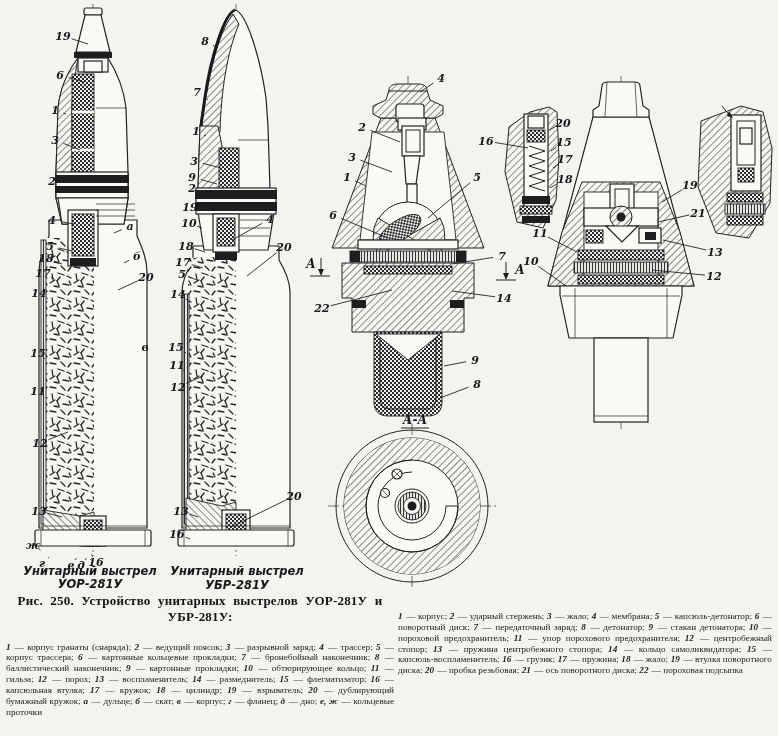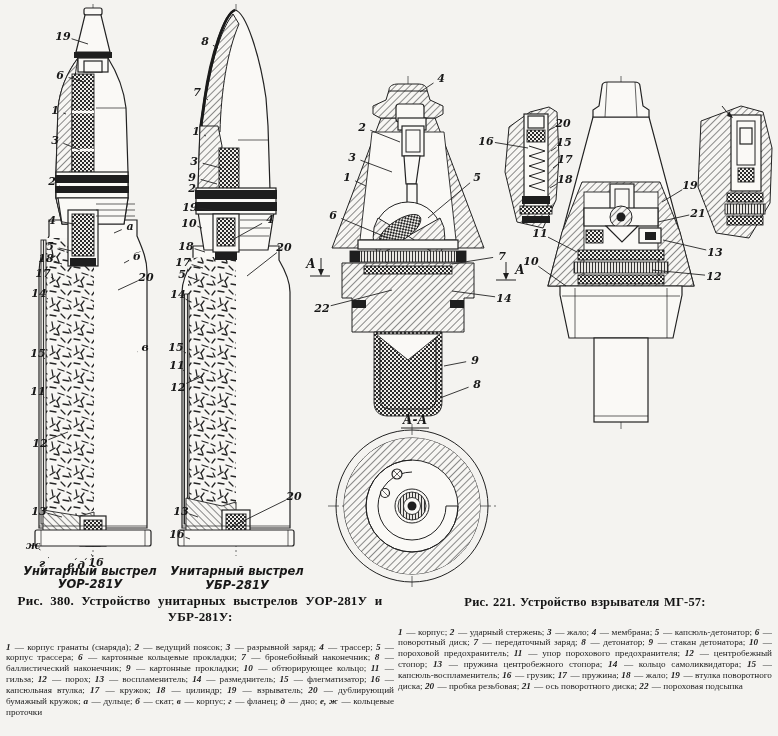--- a/index.html
+++ b/index.html
@@ -407,20 +407,19 @@
       <line x1="689.219512195122" y1="214.97560975609755" x2="658" y2="222" class="co-line"></line>
       <text x="698" y="217" class="co">21</text>
       <line x1="706.2304792387484" y1="249.97626443971117" x2="663" y2="240" class="co-line"></line>
       <text x="715" y="256" class="co">13</text>
       <line x1="705.0418498780023" y1="275.1330822462583" x2="652" y2="270" class="co-line"></line>
       <text x="714" y="280" class="co">12</text>
     </g>
 </svg>
 
 <div class="caption" id="cap220" style="left:6px;top:593px;width:388px">
-  <div class="figtitle">Рис. 380. Устройство унитарных выстрелов УОР-281У и УБР-281У:</div>
+  <div class="figtitle">Рис. 250. Устройство унитарных выстрелов УОР-281У и УБР-281У:</div>
   <div class="figlegend"><i>1</i> — корпус гранаты (снаряда); <i>2</i> — ведущий поясок; <i>3</i> — разрывной заряд; <i>4</i> — трассер; <i>5</i> — корпус трассера; <i>6</i> — картонные кольцевые прокладки; <i>7</i> — бронебойный наконечник; <i>8</i> — баллистический наконечник; <i>9</i> — картонные прокладки; <i>10</i> — обтюрирующее кольцо; <i>11</i> — гильза; <i>12</i> — порох; <i>13</i> — воспламенитель; <i>14</i> — размеднитель; <i>15</i> — флегматизатор; <i>16</i> — капсюльная втулка; <i>17</i> — кружок; <i>18</i> — цилиндр; <i>19</i> — взрыватель; <i>20</i> — дублирующий бумажный кружок; <i>а</i> — дульце; <i>б</i> — скат; <i>в</i> — корпус; <i>г</i> — фланец; <i>д</i> — дно; <i>е, ж</i> — кольцевые проточки</div>
 </div>
 
 <div class="caption" id="cap221" style="left:398px;top:595px;width:374px">
-  <div class="figtitle small">Рис. 221. Устройство взрывателя МГ-57:</div>
   <div class="figlegend"><i>1</i> — корпус; <i>2</i> — ударный стержень; <i>3</i> — жало; <i>4</i> — мембрана; <i>5</i> — капсюль-детонатор; <i>6</i> — поворотный диск; <i>7</i> — передаточный заряд; <i>8</i> — детонатор; <i>9</i> — стакан детонатора; <i>10</i> — пороховой предохранитель; <i>11</i> — упор порохового предохранителя; <i>12</i> — центробежный стопор; <i>13</i> — пружина центробежного стопора; <i>14</i> — кольцо самоликвидатора; <i>15</i> — капсюль-воспламенитель; <i>16</i> — грузик; <i>17</i> — пружина; <i>18</i> — жало; <i>19</i> — втулка поворотного диска; <i>20</i> — пробка резьбовая; <i>21</i> — ось поворотного диска; <i>22</i> — пороховая подсыпка</div>
 </div>
 
 </body></html>

